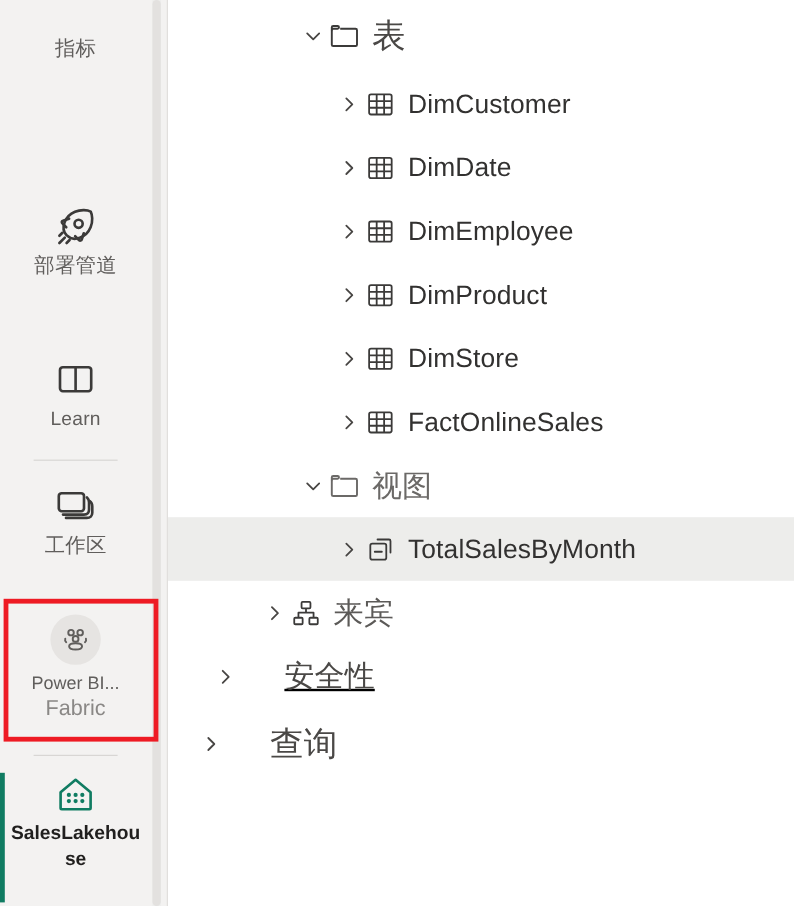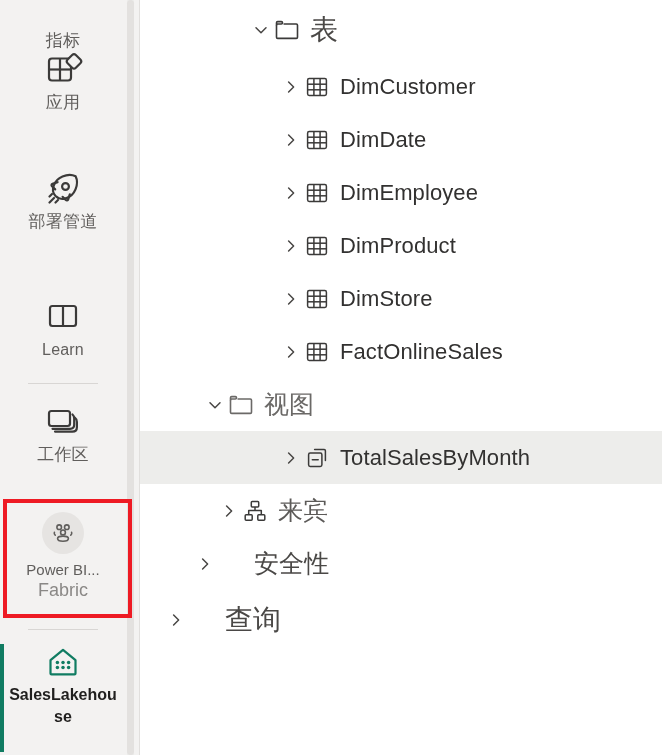--- a/index.html
+++ b/index.html
@@ -180,23 +180,23 @@
   }
   .ticon.empty { width: 30px; }
   .tlabel {
     font-size: 22px;
     color: #323130;
     letter-spacing: 0.1px;
   }
   .tlabel.cn { font-size: 25px; color: #4a4846; }
 
   #row-tables  { padding-left: 110px; }
-  #row-views   { padding-left: 64px; }
+  #row-views   { padding-left: 110px; }
   #row-guest   { padding-left: 78px; }
-  #row-security{ padding-left: 54px; }
+  #row-security{ padding-left: 37px; text-decoration: underline; }
   #row-queries { padding-left: 25px; }
   .tbl-row     { padding-left: 140px; }
   #row-tsbm    { padding-left: 140px; }
 
   #row-tables { height: 60px; }
   #row-queries { height: 60px; }
   #row-queries .tlabel { font-size: 28px; }
   #row-tables .tlabel { font-size: 28px; }
   #row-views .tlabel { font-size: 25px; color: #6b6967; }
   #row-guest .tlabel { font-size: 25px; color: #5c5a58; }
@@ -215,31 +215,20 @@
 
     <div class="rail-scrollbar">
       <div class="thumb"></div>
     </div>
 
     <div class="rail-item" id="item-metrics">
       <div class="rail-icon"></div>
       <div class="rail-label cn">指标</div>
     </div>
 
-    <div class="rail-item" id="item-apps">
-      <div class="rail-icon">
-        <svg width="40" height="40" viewBox="0 0 40 40" fill="none" stroke="#3b3a39" stroke-width="2.2">
-          <rect x="6" y="8.5" width="22" height="22" rx="3"></rect>
-          <line x1="17" y1="8.5" x2="17" y2="30.5"></line>
-          <line x1="6" y1="19.5" x2="28" y2="19.5"></line>
-          <rect x="25.2" y="5.6" width="11.6" height="11.6" rx="2.6" transform="rotate(45 31 11.4)" fill="#f3f2f1"></rect>
-        </svg>
-      </div>
-      <div class="rail-label cn">应用</div>
-    </div>
 
     <div class="rail-item" id="item-pipes">
       <div class="rail-icon">
         <svg width="44" height="44" viewBox="0 0 44 44" fill="none" stroke="#3b3a39" stroke-width="2.2" stroke-linecap="round" stroke-linejoin="round">
           <path d="M14.5 29 C9 23.5 13 13 21.5 9.5 C26.5 7.4 32 8 34.6 9.3 C35.9 11.9 36.6 17.4 34.5 22.4 C31 30.9 20.5 34.9 15 29.4"></path>
           <circle cx="24.5" cy="19.5" r="3.4"></circle>
           <path d="M14.2 22.4 L11 19.2 C10.2 18.4 10.4 17.2 11.4 16.9 L16.6 15.2"></path>
           <path d="M21.6 29.8 L24.8 33 C25.6 33.8 26.8 33.6 27.1 32.6 L28.8 27.4"></path>
           <line x1="8.5" y1="35.5" x2="13" y2="31"></line>
           <line x1="8.5" y1="29.5" x2="11" y2="27"></line>

